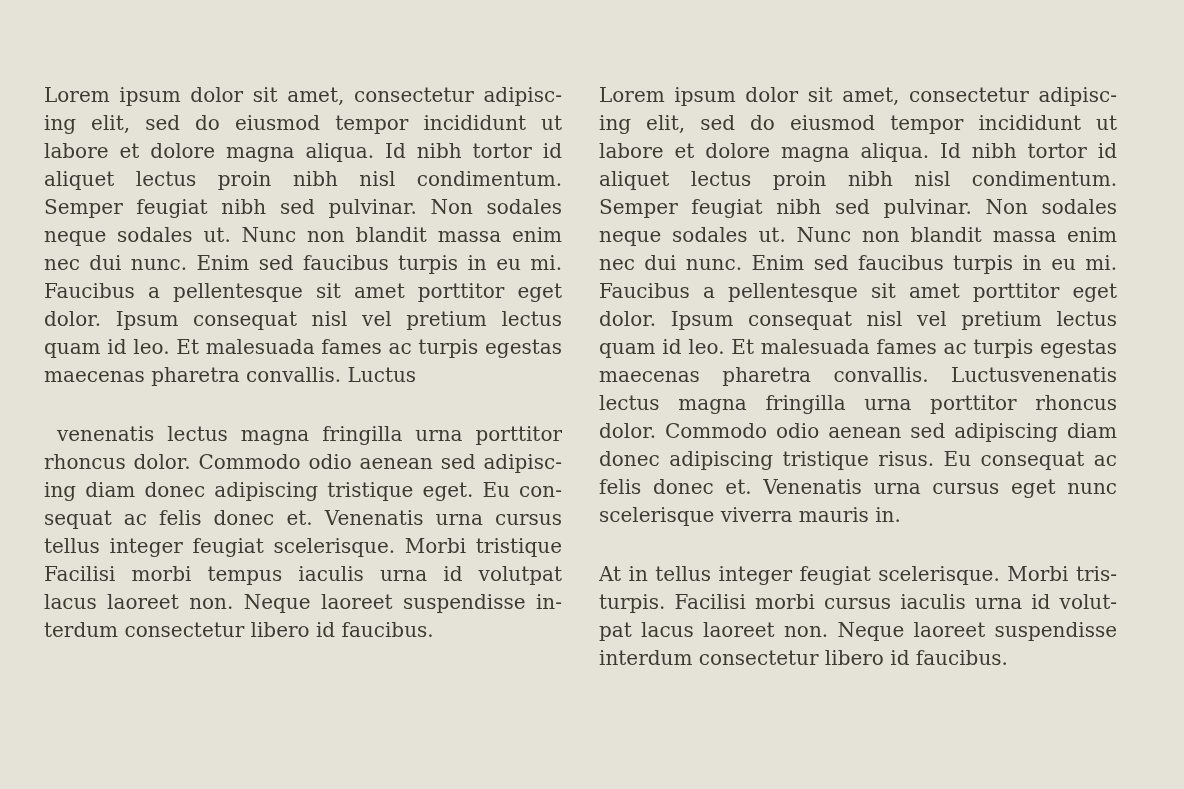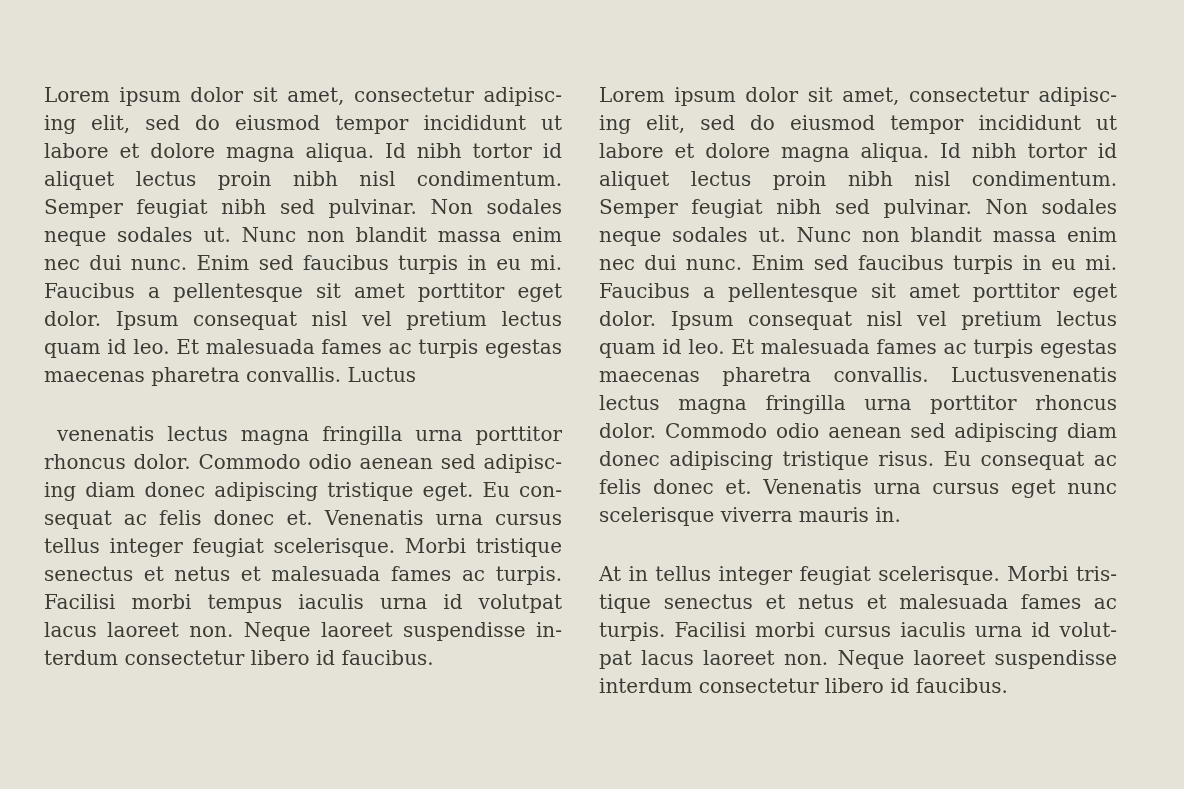--- a/index.html
+++ b/index.html
@@ -65,21 +65,20 @@
         <div class="line">dolor. Ipsum consequat nisl vel pretium lectus</div>
         <div class="line">quam id leo. Et malesuada fames ac turpis egestas</div>
         <div class="line last">maecenas pharetra convallis. Luctus</div>
       </div>
       <div class="para">
         <div class="line">&nbsp;venenatis lectus magna fringilla urna porttitor</div>
         <div class="line">rhoncus dolor. Commodo odio aenean sed adipisc-</div>
         <div class="line">ing diam donec adipiscing tristique eget. Eu con-</div>
         <div class="line">sequat ac felis donec et. Venenatis urna cursus</div>
         <div class="line">tellus integer feugiat scelerisque. Morbi tristique</div>
-        <div class="line">senectus et netus et malesuada fames ac turpis.</div>
         <div class="line">Facilisi morbi tempus iaculis urna id volutpat</div>
         <div class="line">lacus laoreet non. Neque laoreet suspendisse in-</div>
         <div class="line last">terdum consectetur libero id faucibus.</div>
       </div>
     </div>
     <div class="column">
       <div class="para">
         <div class="line">Lorem ipsum dolor sit amet, consectetur adipisc-</div>
         <div class="line">ing elit, sed do eiusmod tempor incididunt ut</div>
         <div class="line">labore et dolore magna aliqua. Id nibh tortor id</div>
@@ -92,19 +91,18 @@
         <div class="line">quam id leo. Et malesuada fames ac turpis egestas</div>
         <div class="line">maecenas pharetra convallis. Luctusvenenatis</div>
         <div class="line">lectus magna fringilla urna porttitor rhoncus</div>
         <div class="line">dolor. Commodo odio aenean sed adipiscing diam</div>
         <div class="line">donec adipiscing tristique risus. Eu consequat ac</div>
         <div class="line">felis donec et. Venenatis urna cursus eget nunc</div>
         <div class="line last">scelerisque viverra mauris in.</div>
       </div>
       <div class="para">
         <div class="line">At in tellus integer feugiat scelerisque. Morbi tris-</div>
-        <div class="line">tique senectus et netus et malesuada fames ac</div>
         <div class="line">turpis. Facilisi morbi cursus iaculis urna id volut-</div>
         <div class="line">pat lacus laoreet non. Neque laoreet suspendisse</div>
         <div class="line last">interdum consectetur libero id faucibus.</div>
       </div>
     </div>
   </div>
 
 </body></html>

